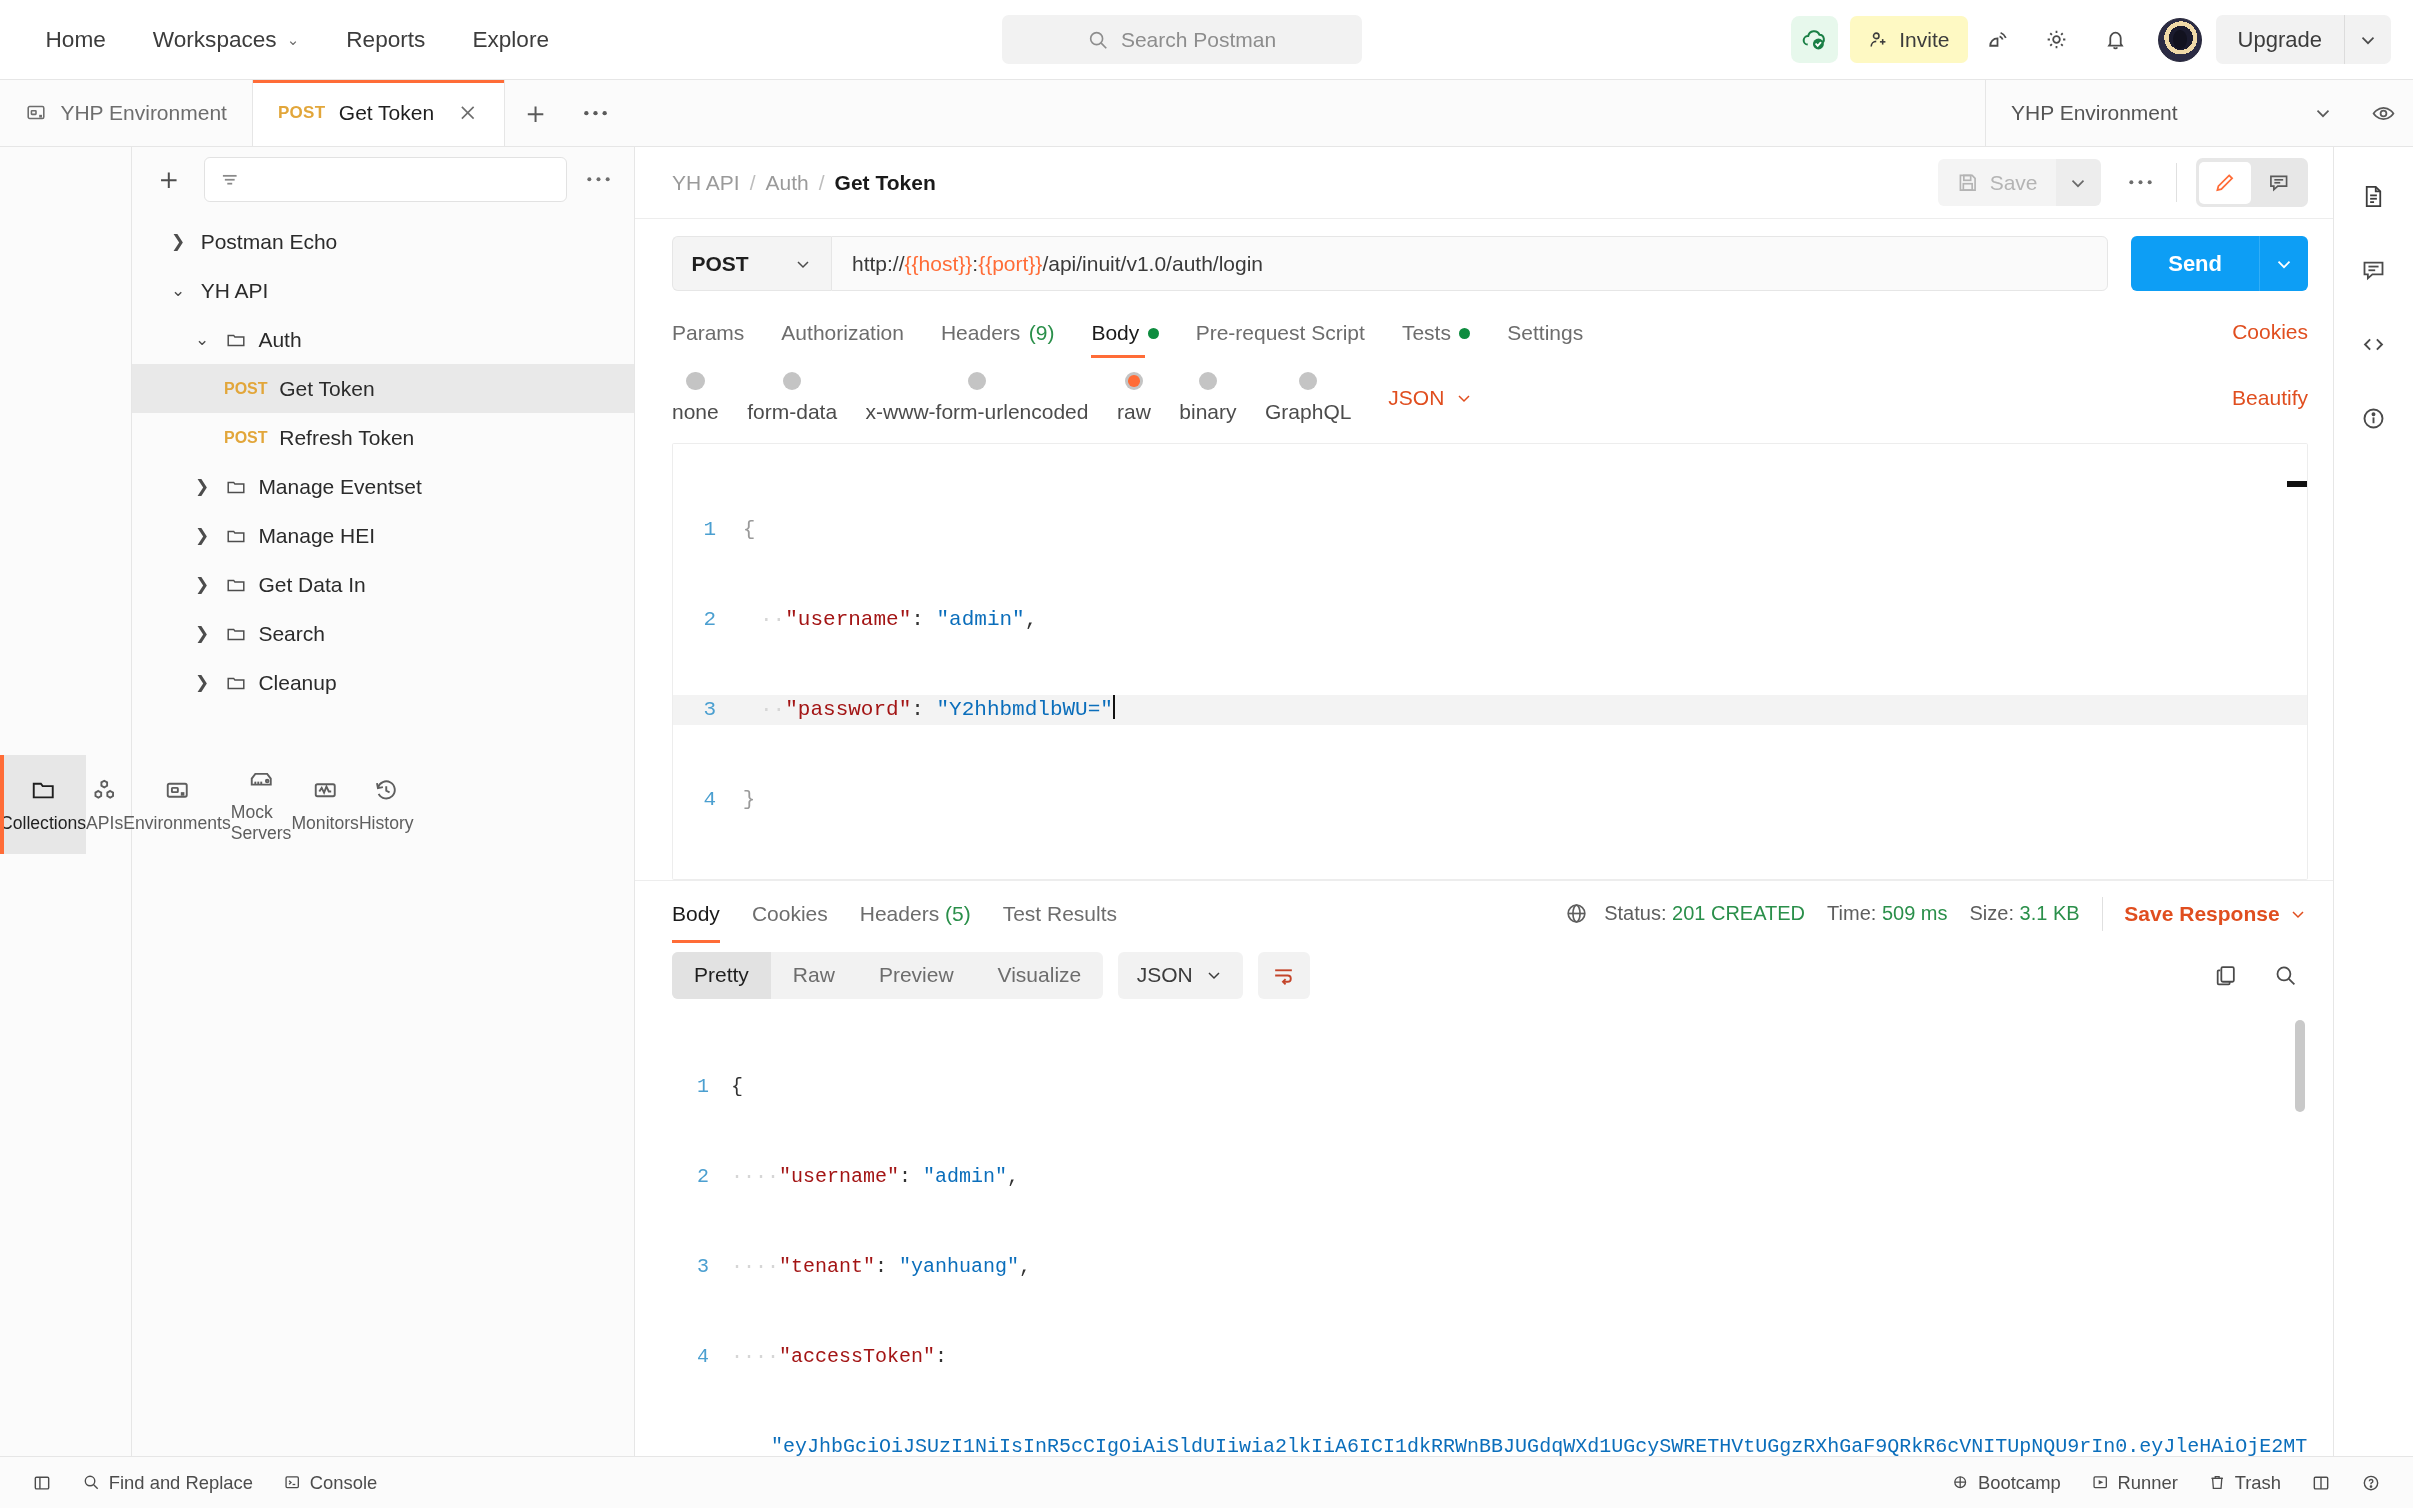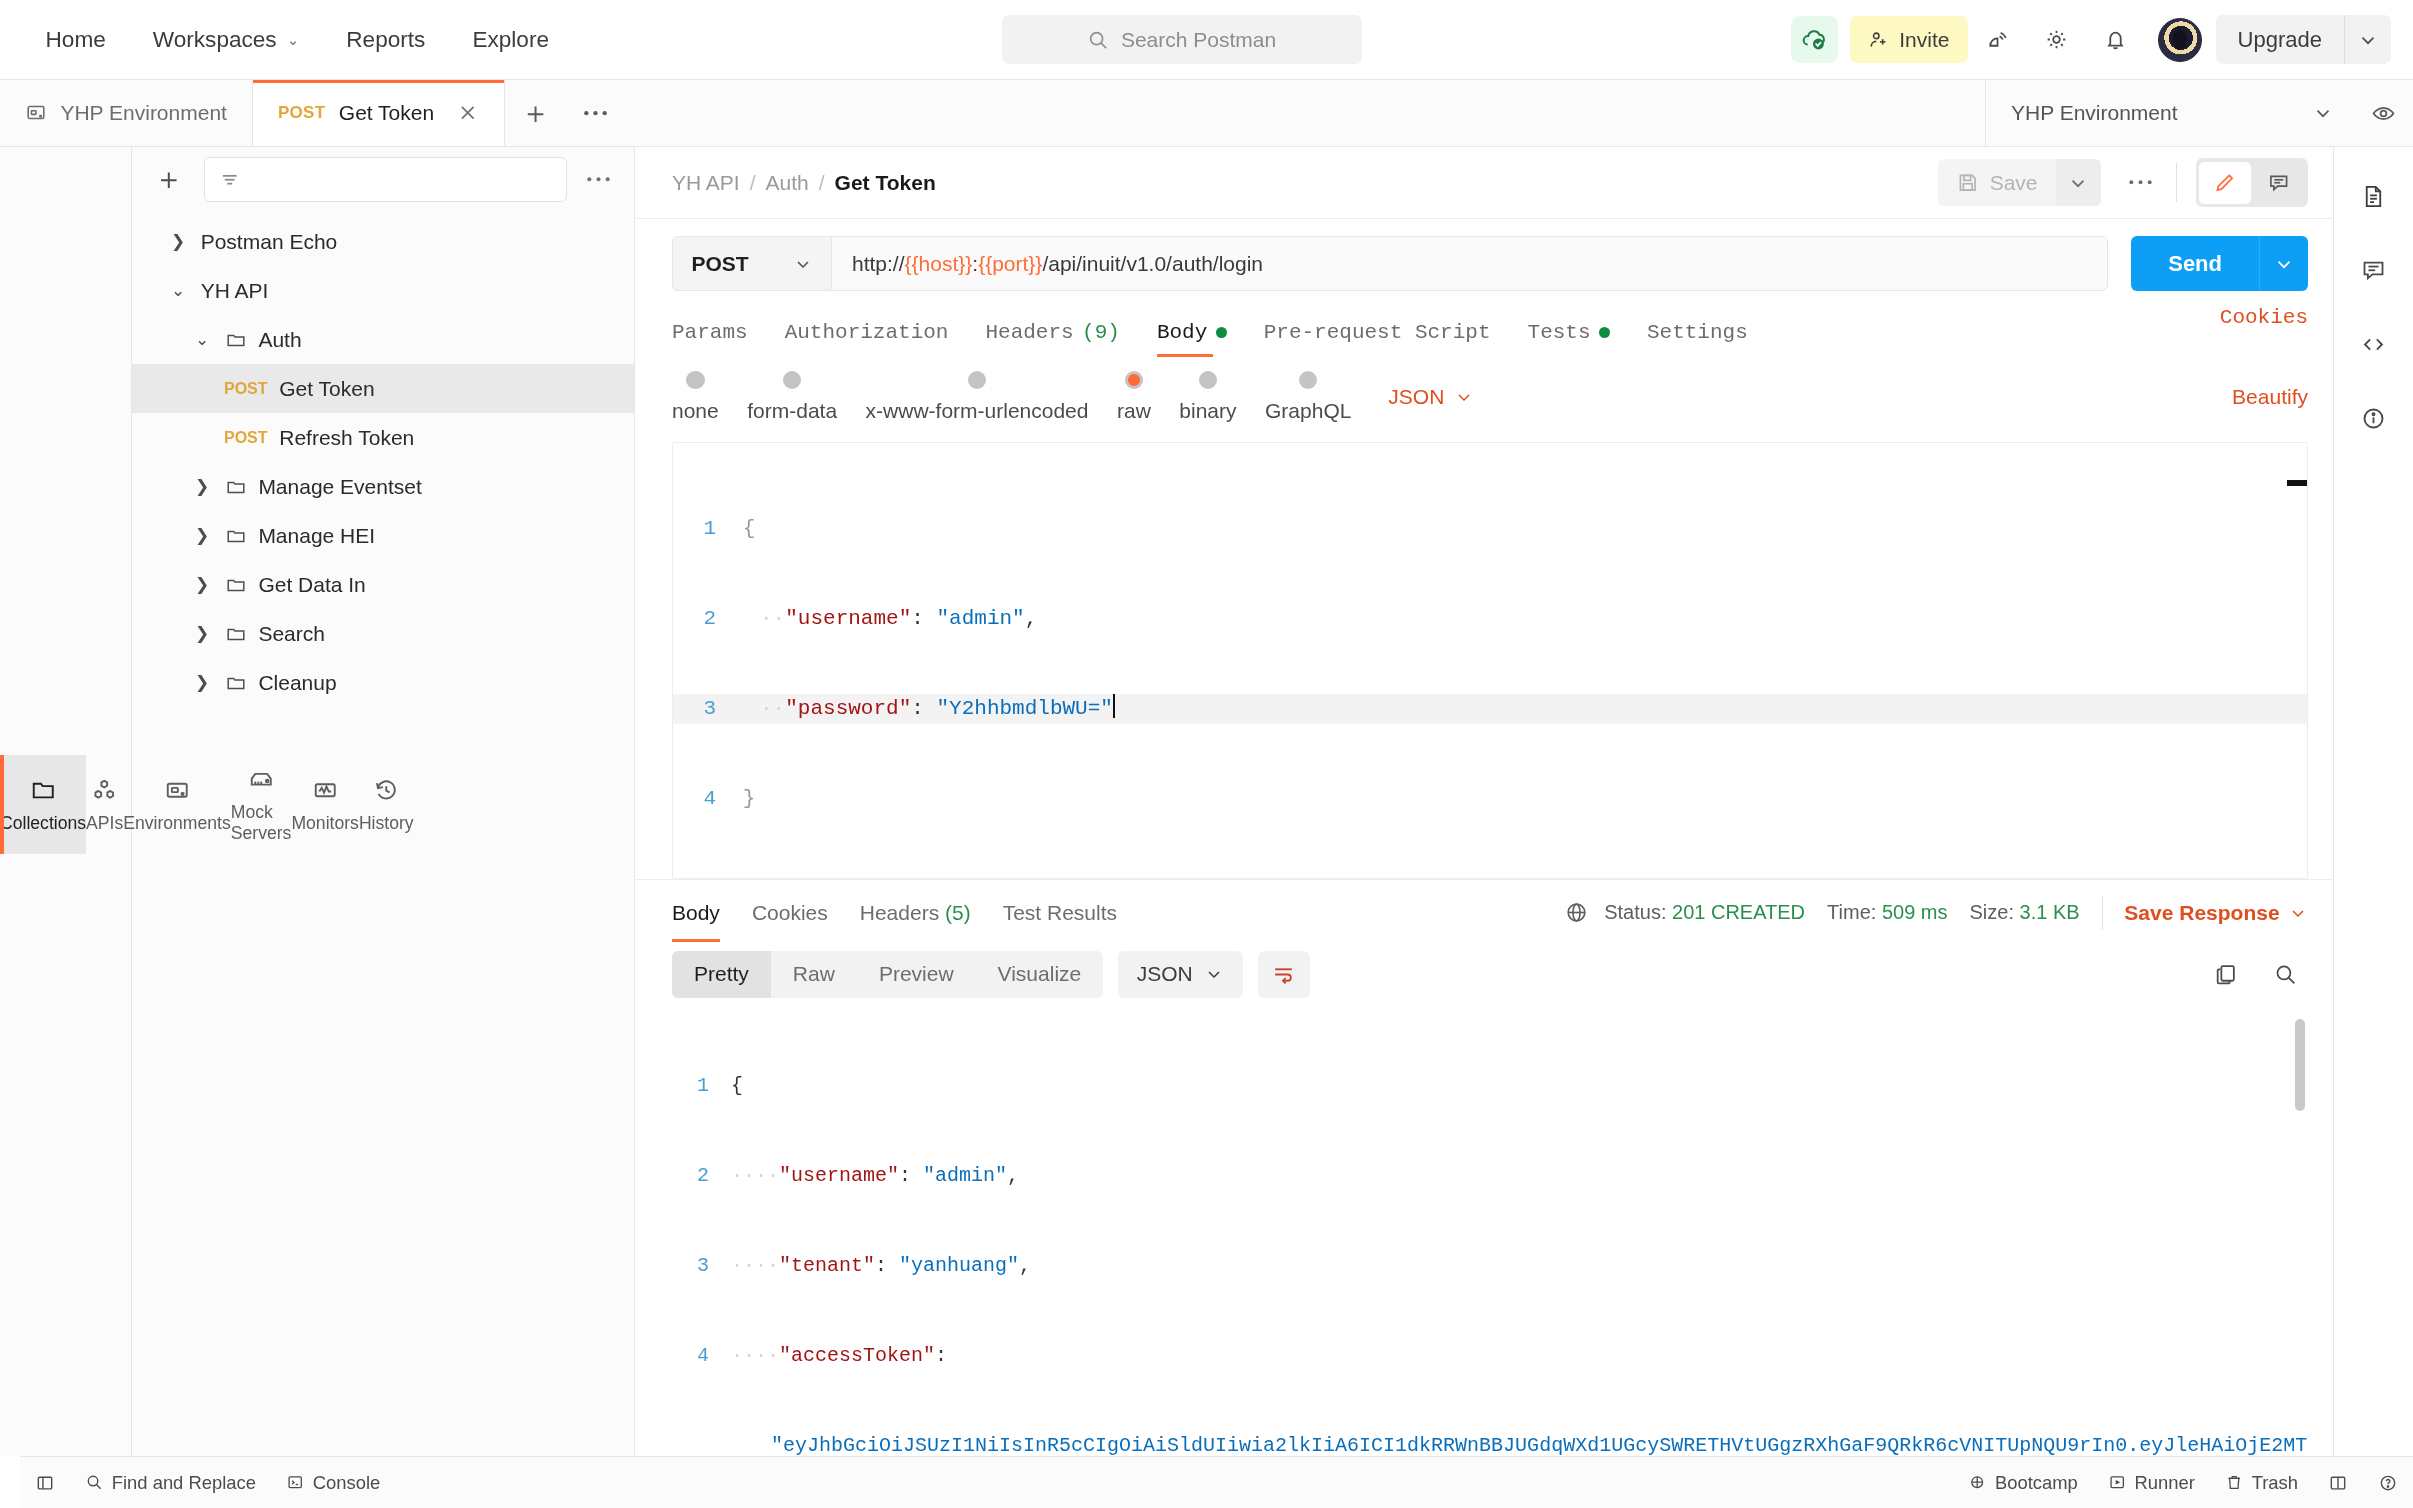--- a/index.html
+++ b/index.html
@@ -170,21 +170,21 @@
   .var { color: #ff6c37; }
   .send-btn {
     margin-left: 23.5px; height: 55px; background: #0d9ef5; color: #fff; border-radius: 5.9px 0 0 5.9px;
     padding: 0 37px; display: flex; align-items: center; font-size: 22px; font-weight: bold; cursor: pointer;
   }
   .send-caret {
     height: 55px; width: 49px; background: #0d9ef5; color: #fff; border-radius: 0 5.9px 5.9px 0;
     border-left: 0.8px solid #31aef7; display: flex; align-items: center; justify-content: center; cursor: pointer;
   }
 
-  .reqtabs { display: flex; padding: 0 25px 0 37px; margin-top: 15px; font-family: Liberation Mono, monospace; }
+  .reqtabs { display: flex; align-items: center; padding: 0 25px 0 37px; margin-top: 15px; }
   .rtab {
     font-size: 21px; color: #6d6d6d; padding: 15px 0 13.4px; margin-right: 37px; cursor: pointer;
     position: relative; display: flex; align-items: center; gap: 8.4px;
   }
   .rtab.active { color: #1a1a1a; }
   .rtab.active::after {
     content:""; position:absolute; left:0; right:13.4px; bottom:0; height:3.4px; background:#ff6c37;
   }
   .cnt { color: #2a8f4a; }
   .dot { width: 11px; height: 11px; border-radius: 50%; background: #0e8c3f; display:inline-block;}
@@ -262,21 +262,21 @@
   
   .rightrail {
     width: 80px; flex: 0 0 80px; border-left: 0.8px solid #e6e6e6; background:#fff;
     display: flex; flex-direction: column; align-items: center; padding-top: 20px; gap: 15px;
   }
   .rr-btn { width: 59px; height: 59px; display:flex; align-items:center; justify-content:center; color:#4b4b4b; cursor:pointer; border-radius:6.7px;}
 
   
   .statusbar {
     height: 52px; flex: 0 0 52px; border-top: 0.8px solid #e6e6e6; background: #fbfbfb;
-    display: flex; padding: 0 15px; font-size: 18.4px; color: #4c4c4c; margin-left: 20px;
+    display: flex; padding: 0 32px; font-size: 18.4px; color: #4c4c4c;
   }
   .sb-item { display:flex; align-items:center; gap: 8.4px; margin-right: 30px; cursor:pointer;}
   .sb-spacer { flex: 1; }
   svg { display: block; }
 </style>
 </head>
 <body>
 
 <div id="app">
 

